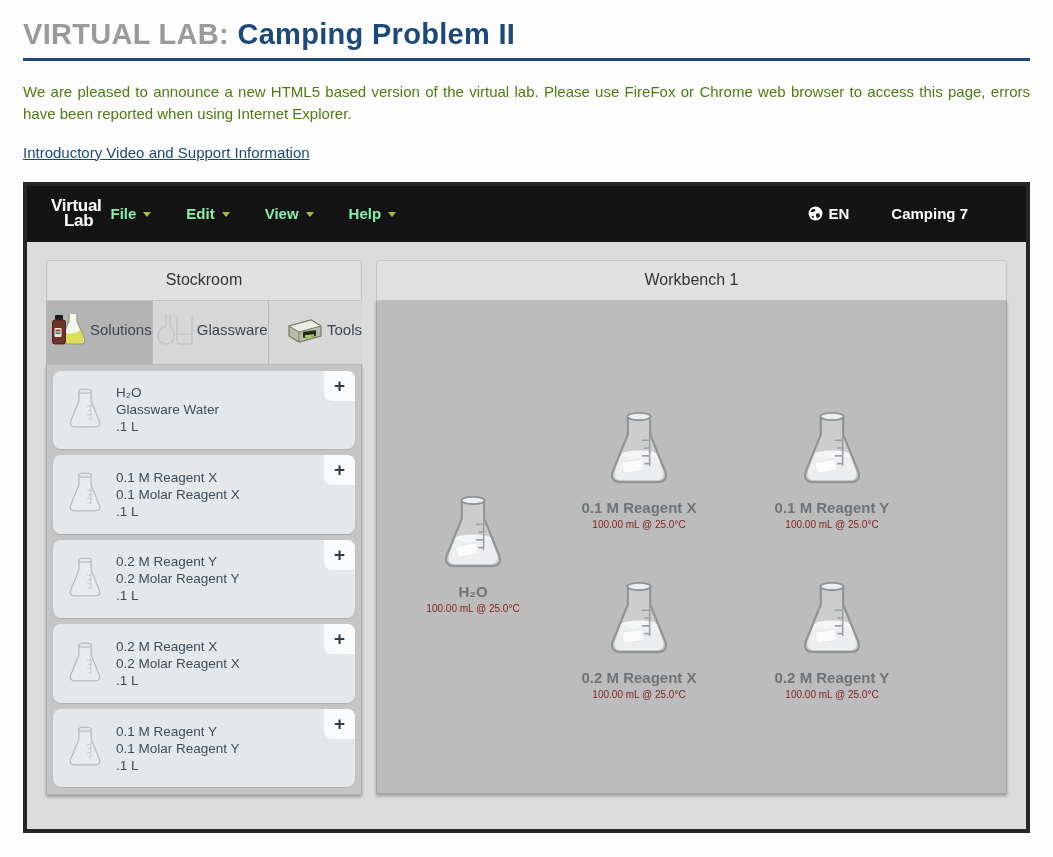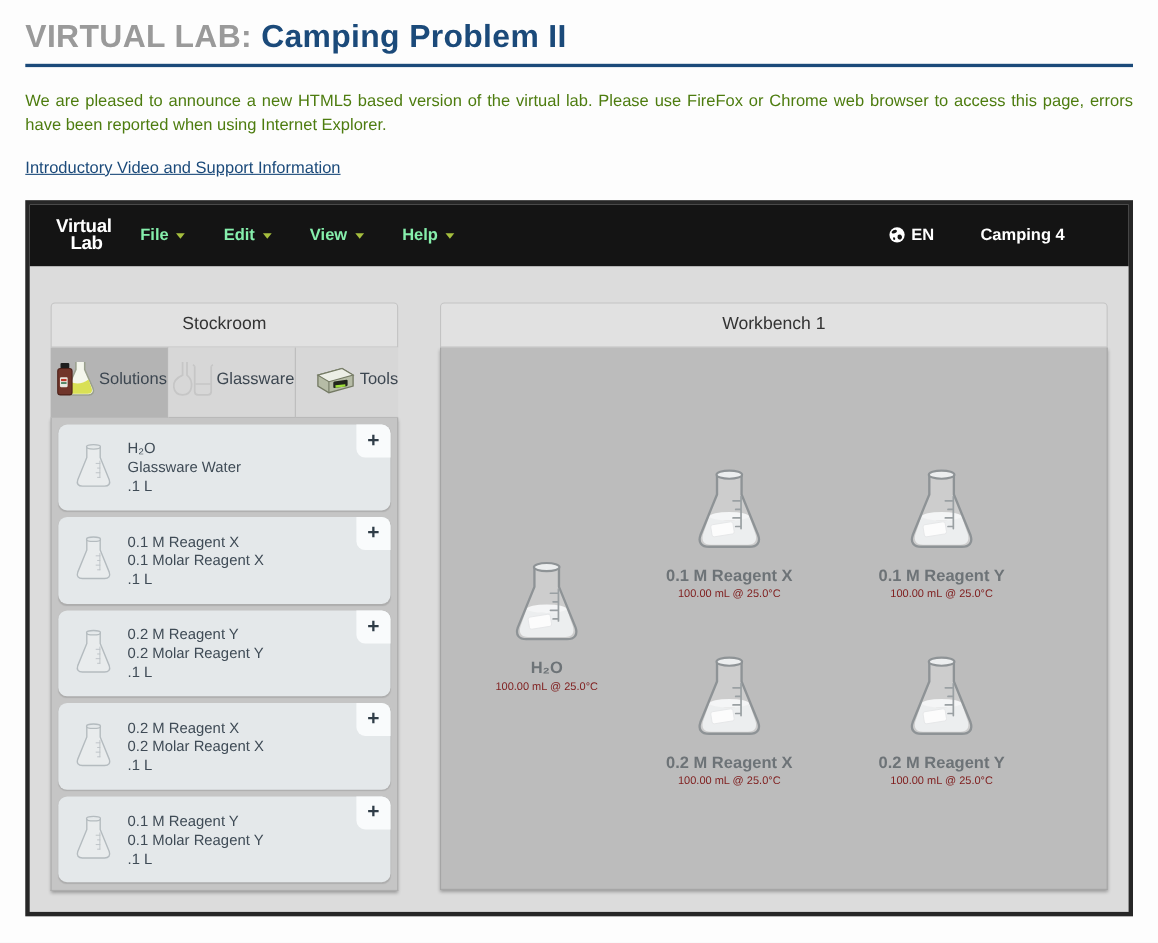--- a/index.html
+++ b/index.html
@@ -26,32 +26,32 @@
     background:#dcdcdc;
     height:651px;
     position:relative;
   }
 
   
   .navbar {
     height:56px; background:#141414; color:#fff;
     display:flex; align-items:center; padding:0 14px;
   }
-  .logo { margin:0 26px 0 10px; font-weight:800; font-size:17px; line-height:.88; letter-spacing:-.3px; cursor:default; }
+  .logo { margin:0 9px 0 10px; font-weight:800; font-size:17px; line-height:.88; letter-spacing:-.3px; cursor:default; }
   .logo .l2 { padding-left:13px; }
   .menu { display:flex; align-items:center; gap:7px; font-size:15px; font-weight:700; color:#86efac;
           margin-right:35px; cursor:pointer; }
   .caret { width:0; height:0; border-left:4px solid transparent; border-right:4px solid transparent;
            border-top:5px solid #a6bf3e; margin-top:2px; }
   .nav-right { margin-left:auto; display:flex; align-items:center; }
   .lang { display:flex; align-items:center; gap:5px; font-size:15px; font-weight:700; cursor:pointer; }
   .app-title { font-size:15px; font-weight:700; margin:0 44px 0 42px; }
 
   
-  .content { display:flex; padding:33px 19px 0 19px; gap:38px; }
+  .content { display:flex; padding:18px 19px 0 19px; gap:14px; }
 
   .panel-header {
     height:41px; background:#e1e1e1; border:1px solid #c3c3c3; border-radius:4px 4px 0 0;
     display:flex; align-items:center; justify-content:center;
     font-size:16px; color:#333;
   }
 
   
   .stockroom { width:316px; flex:none; }
   .tabs { display:flex; height:64px; }
@@ -153,21 +153,21 @@
       <div class="nav-right">
         <div class="lang">
           <svg width="15" height="15" viewBox="0 0 16 16">
             <circle cx="8" cy="8" r="7.4" fill="#ffffff"></circle>
             <path d="M2.6,5.2 Q4.6,2.6 7.4,3.2 Q8.6,4.2 7.2,5.6 Q4.8,7.2 3.2,6.4 Z" fill="#141414"></path>
             <path d="M8.8,8.2 Q11.4,7 12.6,9.2 Q13.4,11.6 10.9,12.8 Q8.6,12.6 8.4,10.4 Z" fill="#141414"></path>
             <path d="M4.2,10.6 q1.4,-.6 2,.6 q.4,1.4 -1,1.8 q-1.6,-.4 -1,-2.4 z" fill="#141414"></path>
           </svg>
           <span>EN</span>
         </div>
-        <div class="app-title">Camping 4</div>
+        <div class="app-title">Camping 7</div>
       </div>
     </div>
 
     <div class="content">
 
       <div class="stockroom">
         <div class="panel-header">Stockroom</div>
 
         <div class="tabs">
           <div class="tab active">

